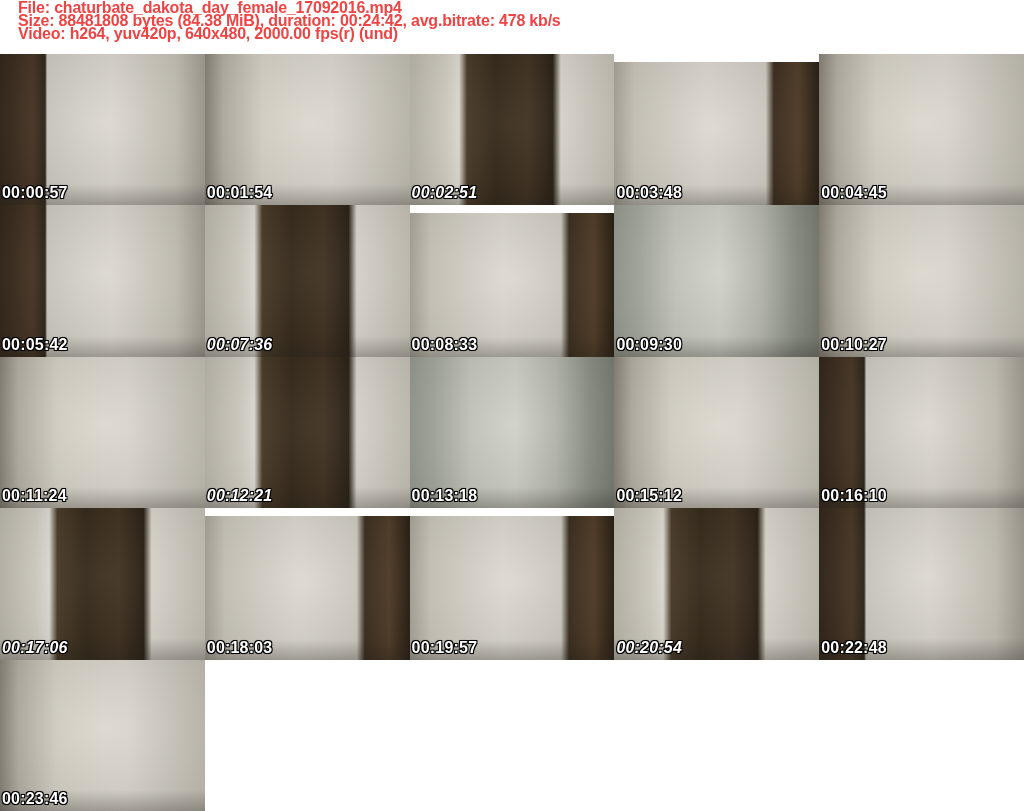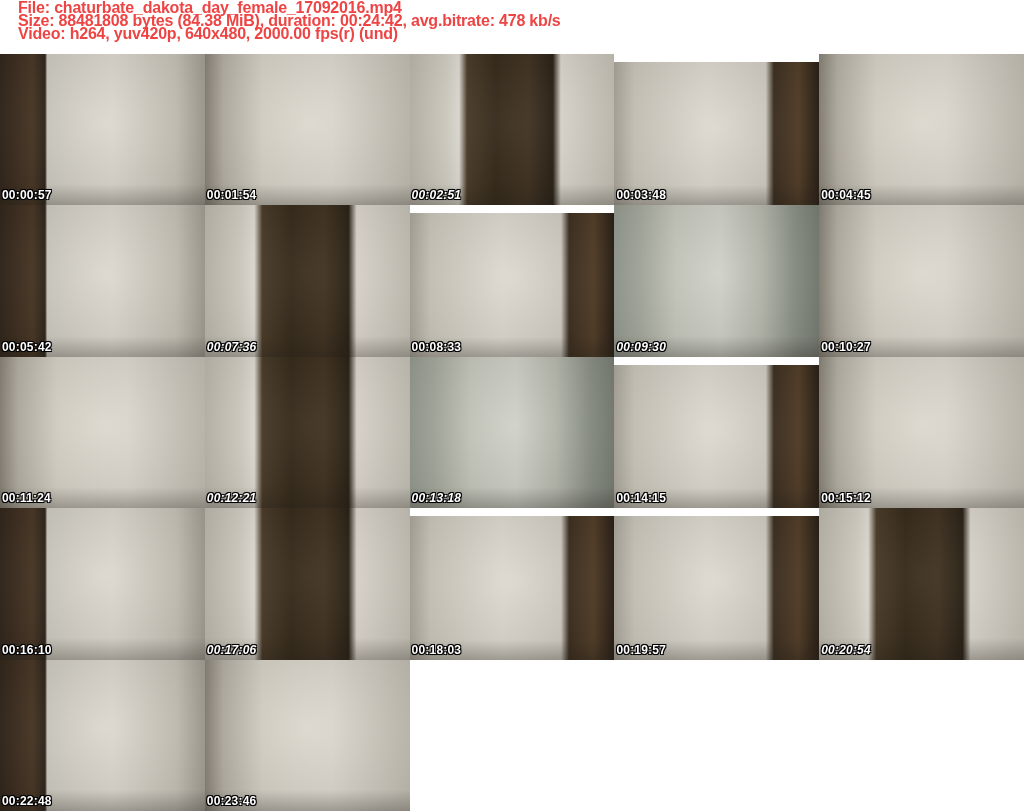--- a/index.html
+++ b/index.html
@@ -42,21 +42,21 @@
   }
   .thumb {
     position: relative;
     overflow: hidden;
     background: #bdb9ae;
   }
   .ts {
     position: absolute;
     left: 2px;
     bottom: 3px;
-    font-size: 12px;
+    font-size: 16px;
     font-weight: bold;
     letter-spacing: 0.2px;
     color: #ffffff;
     text-shadow:
       -1px -1px 0 #000, 1px -1px 0 #000,
       -1px  1px 0 #000, 1px  1px 0 #000,
        0 0 2px #000;
     z-index: 3;
   }
   
@@ -89,21 +89,20 @@
   .v3 { 
     background:
       linear-gradient(90deg, #c2beb3 0%, #d6d2c7 18%, #e2dfd6 24%, #4a3a27 28%,
         #332818 42%, #3f3020 58%, #292014 70%, #ded9cf 74%, #cbc7bc 100%);
     font-style: italic;
   }
   .v4 { 
     background:
       linear-gradient(90deg, #9aa095 0%, #a9aca0 12%, #c6c8bd 30%, #cfd1c7 52%,
         #b7b9ae 72%, #8f9489 88%, #7d8278 100%);
-    font-style: italic;
   }
   
   .thumb .floor {
     position: absolute;
     left: 0; right: 0; bottom: 0;
     height: 14%;
     background: linear-gradient(180deg, rgba(0,0,0,0) 0%, rgba(40,35,28,0.28) 100%);
     z-index: 1;
   }
 </style>
@@ -164,24 +163,20 @@
         <span class="ts">00:11:24</span>
       </div>
       <div class="thumb v3">
         <div class="floor"></div>
         <span class="ts">00:12:21</span>
       </div>
       <div class="thumb v4">
         <div class="floor"></div>
         <span class="ts">00:13:18</span>
       </div>
-      <div class="thumb v2">
-        <div class="floor"></div>
-        <span class="ts">00:14:15</span>
-      </div>
       <div class="thumb v0">
         <div class="floor"></div>
         <span class="ts">00:15:12</span>
       </div>
       <div class="thumb v1">
         <div class="floor"></div>
         <span class="ts">00:16:10</span>
       </div>
       <div class="thumb v3">
         <div class="floor"></div>

